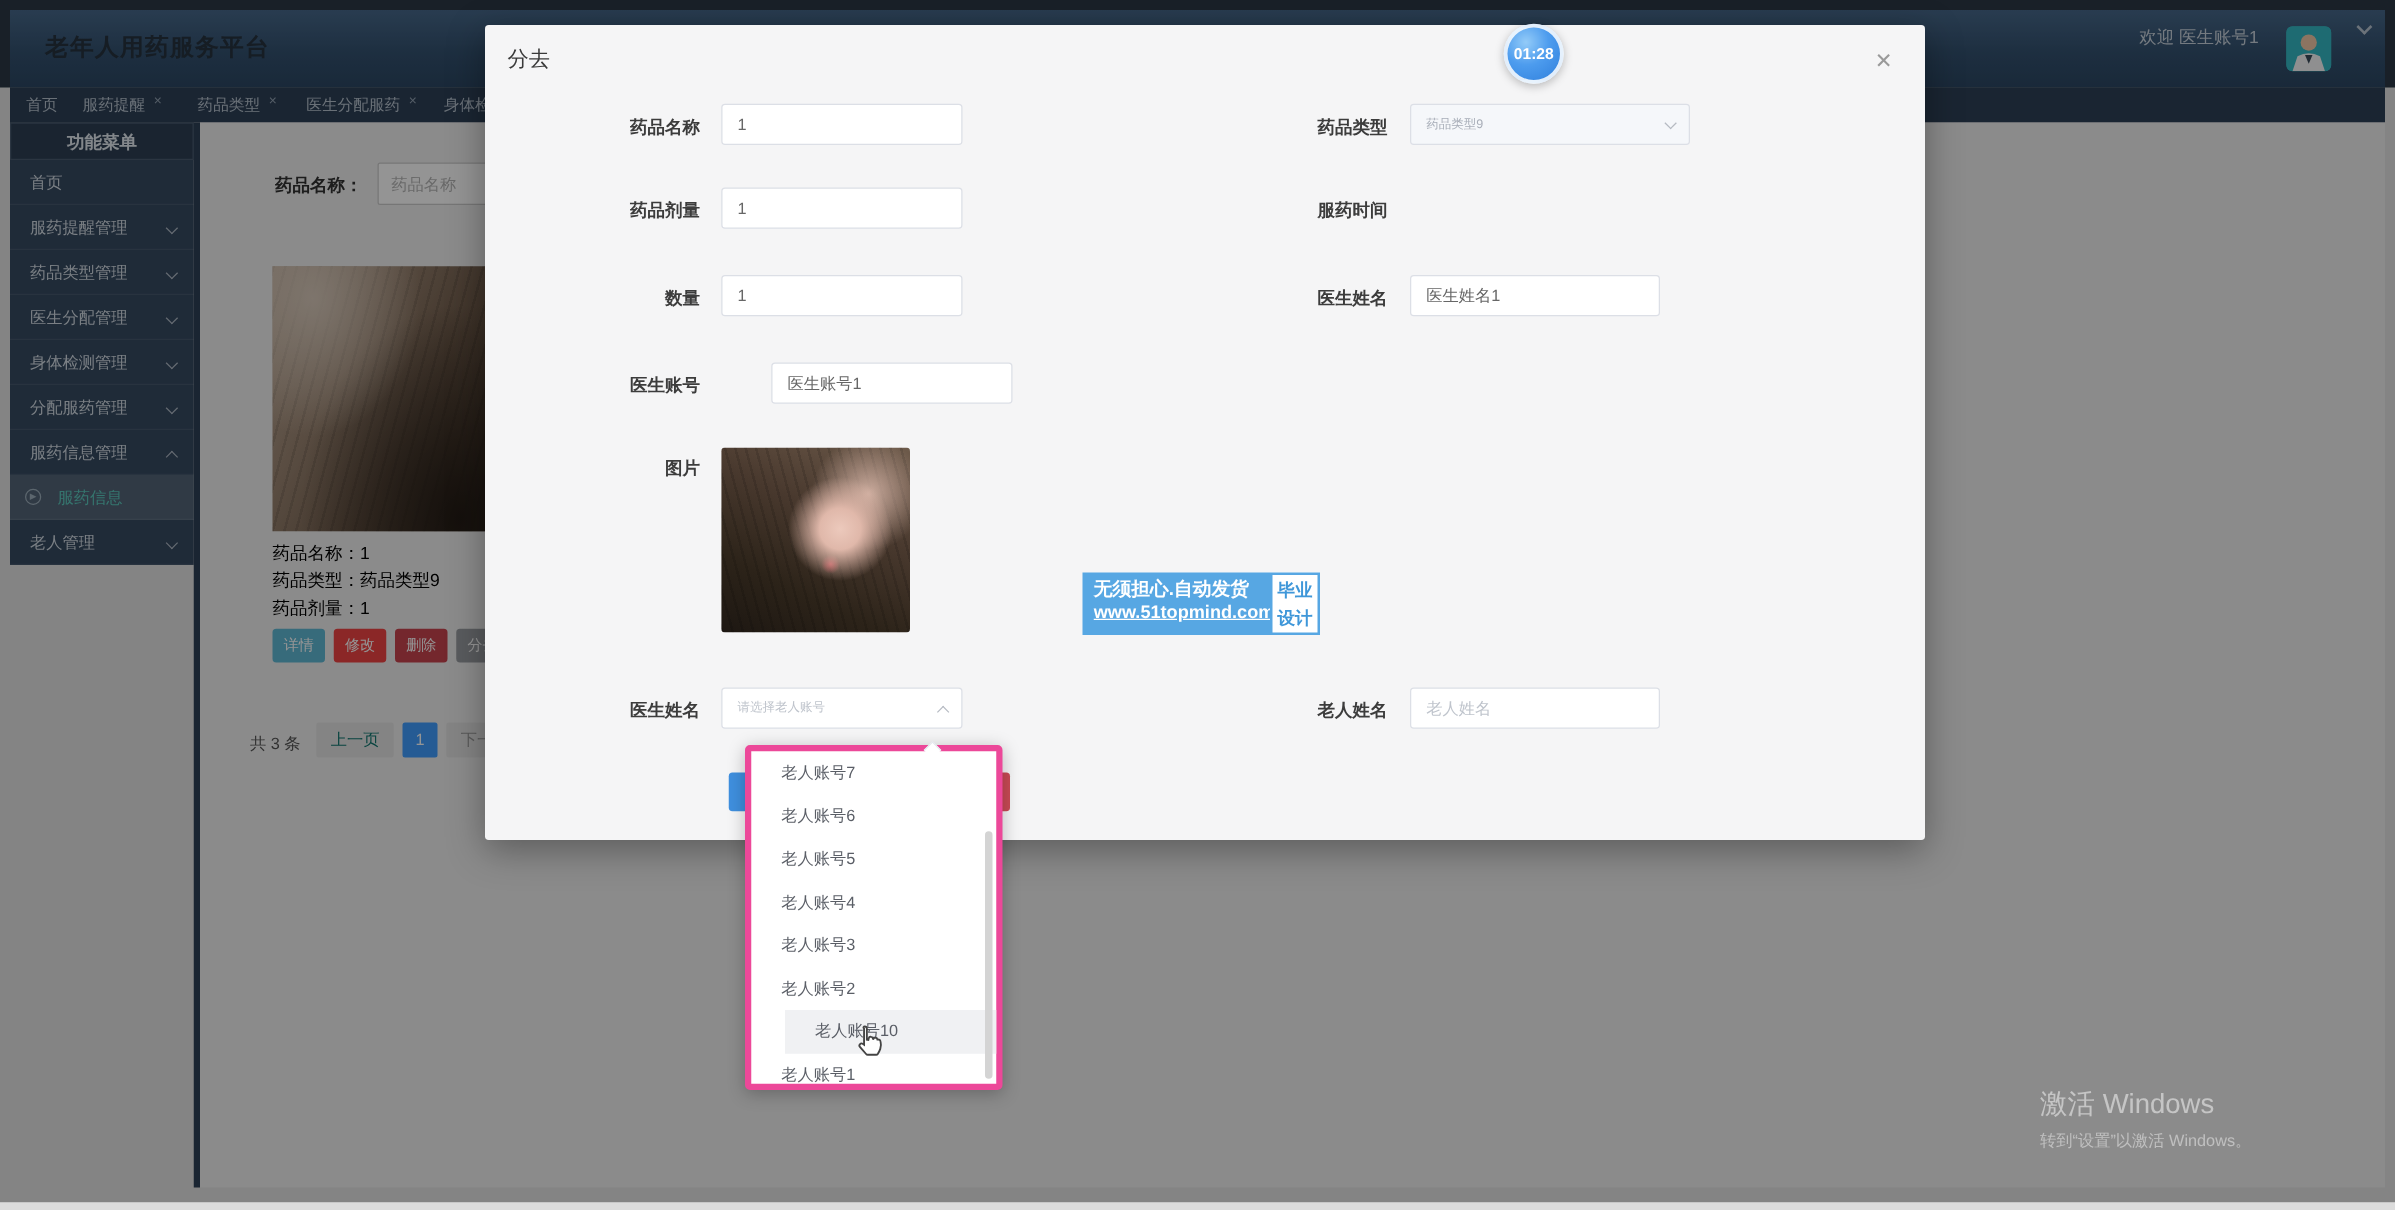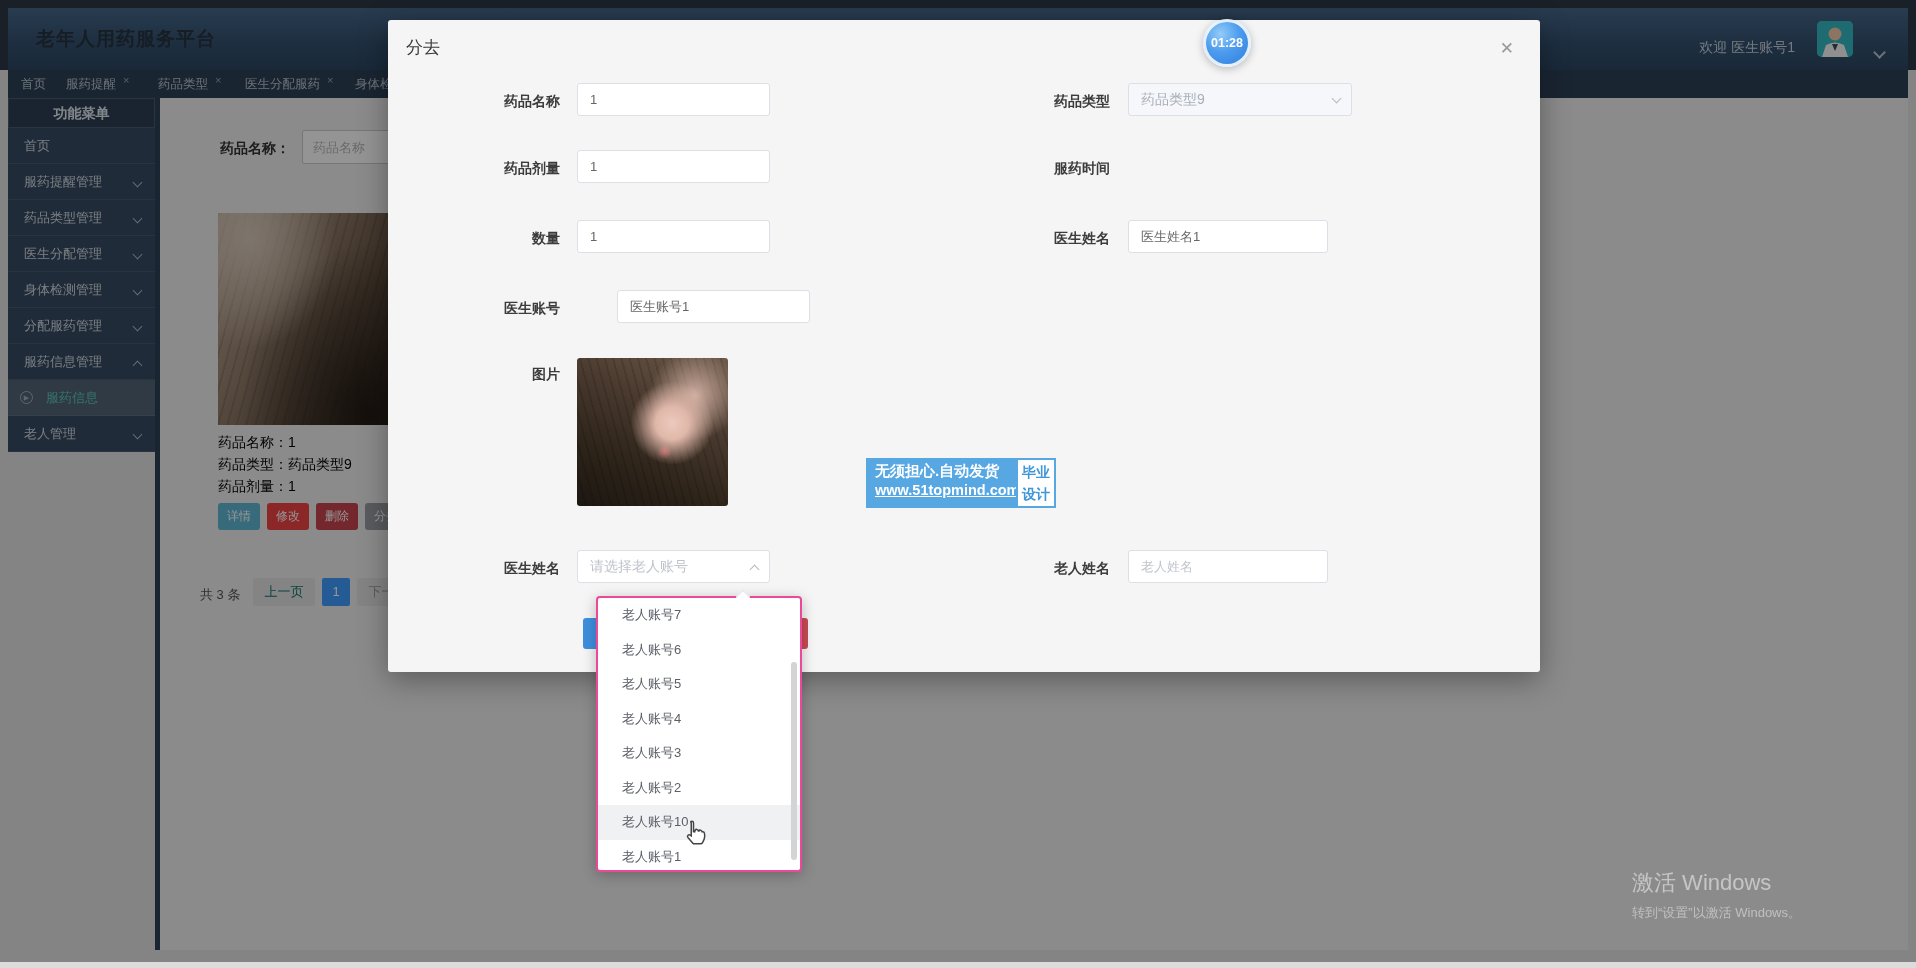--- a/index.html
+++ b/index.html
@@ -4,21 +4,21 @@
 <style>
   * { margin:0; padding:0; box-sizing:border-box; }
   body { font-family:"Liberation Sans", sans-serif; background:#555; }
   .stage { position:relative; width:1916px; height:968px; background:#e3e3e3; overflow:hidden; }
 
   
   .topframe { position:absolute; left:0; top:0; width:1916px; height:70px; background:#2b3845; }
   .header { position:absolute; left:8px; top:8px; width:1900px; height:62px;
             background:linear-gradient(180deg,#47688a 0%,#33516f 55%,#2c4763 100%); }
   .page-title { position:absolute; left:28px; top:0; line-height:62px; font-size:19px; font-weight:bold; color:#26323e; letter-spacing:1px; }
-  .header-right { position:absolute; right:24px; top:13px; display:flex; align-items:flex-end; gap:22px; }
+  .header-right { position:absolute; right:12px; top:13px; display:flex; align-items:flex-start; gap:22px; }
   .welcome { color:#c9d3dd; font-size:14px; }
   .avatar { width:36px; height:36px; border-radius:5px; overflow:hidden; background:#39c2c9; position:relative; }
   .avatar svg { display:block; }
   .hdr-chev { width:9px; height:9px; border-right:2px solid #b9c5d1; border-bottom:2px solid #b9c5d1; transform:rotate(45deg); margin-top:-4px; }
 
   .tabbar { position:absolute; left:8px; top:70px; width:1900px; height:28px; background:#2e4057; }
   .tab { position:absolute; top:0; height:28px; line-height:28px; font-size:12.5px; color:#b6c2ce; white-space:nowrap; cursor:default; }
   .tab .x { font-size:11px; color:#93a3b3; margin-left:7px; position:relative; top:-4px; }
 
   .side-divider { position:absolute; left:155px; top:98px; width:5px; height:852px; background:#2e4156; }
@@ -67,21 +67,21 @@
   
   .modal { position:absolute; left:388px; top:20px; width:1152px; height:652px; background:#f5f5f6; border-radius:3px;
            box-shadow:0 8px 30px rgba(0,0,0,.35); z-index:20; }
   .modal-title { position:absolute; left:18px; top:16px; font-size:17px; color:#3a3a3a; }
   .modal-close { position:absolute; right:26px; top:20px; font-size:17px; color:#9a9a9a; cursor:pointer; line-height:1; }
   .f-label { position:absolute; font-size:14px; font-weight:bold; color:#3c3c3c; text-align:right; }
   .f-input { position:absolute; height:33px; background:#fff; border:1px solid #dcdfe6; border-radius:3px;
              padding:0 12px; font-size:13px; color:#666; font-family:"Liberation Sans", sans-serif; }
   .f-input::placeholder { color:#bfc4cc; }
   .f-select { position:absolute; height:33px; background:#fff; border:1px solid #dcdfe6; border-radius:3px;
-              font-size:14px; line-height:31px; padding:0 33px 0 12px; color:#666; cursor:pointer; }
+              font-size:10px; line-height:31px; padding:0 33px 0 12px; color:#666; cursor:pointer; }
   .f-select .ph { color:#bfc4cc; }
   .f-select.disabled { background:#f5f7fa; }
   .f-select.disabled .ph { color:#a8aeb8; }
   .sel-chev { position:absolute; right:11px; width:7px; height:7px; border-right:1.5px solid #b5bac2; border-bottom:1.5px solid #b5bac2; }
   .time-box { position:absolute; height:33px; background:#fff; border:1px solid #dcdfe6; border-radius:3px;
               font-size:13px; line-height:31px; color:#999; text-align:center; }
   .clock-ic { position:absolute; left:10px; top:8px; }
   .modal-photo { position:absolute; left:189px; top:338px; width:151px; height:148px; border-radius:3px;
      background:
        radial-gradient(circle at 63% 44%, #ecc9bc 0%, #e0b8aa 13%, rgba(224,184,170,0) 33%),
@@ -93,26 +93,26 @@
   .ad-left { width:150px; height:50px; background:#57a7e3; color:#fff; padding:4px 8px 0 9px; }
   .ad-l1 { font-size:15px; font-weight:bold; white-space:nowrap; }
   .ad-l2 { font-size:14.5px; font-weight:bold; text-decoration:underline; white-space:nowrap; margin-top:1px; }
   .ad-right { width:38px; height:50px; background:#fff; border:2px solid #57a7e3; color:#3f97d9; font-size:14px;
               font-weight:bold; text-align:center; line-height:22px; padding-top:1px; }
   .foot-btn { position:absolute; top:598px; height:31px; border-radius:3px; border:none; cursor:pointer; }
   .fb-blue { left:195px; width:118px; background:#3f8fde; }
   .fb-red  { left:302px; width:118px; background:#c94a55; }
 
   
-  .dropdown { position:absolute; left:596px; top:596px; width:206px; height:276px; background:#fff; border:2px solid #ec4899;
+  .dropdown { position:absolute; left:596px; top:596px; width:206px; height:276px; background:#fff; border:5px solid #ec4899;
               border-radius:4px; box-shadow:0 3px 14px rgba(0,0,0,.25); z-index:30; }
   .dd-notch { position:absolute; left:140px; top:-6px; width:10px; height:10px; background:#fff; transform:rotate(45deg);
               border-left:1px solid #e4e7ed; border-top:1px solid #e4e7ed; }
   .dd-item { height:34.5px; line-height:34.5px; padding-left:24px; font-size:13px; color:#5a5e66; cursor:pointer; }
-  .dd-item.hl { background:#f0f1f3; }
+  .dd-item.hl { background:#f0f1f3;margin-left:27px; }
   .dd-scroll { position:absolute; right:3px; top:64px; width:6px; height:198px; background:#d4d4d4; border-radius:3px; cursor:pointer; }
 
   .cursor { position:absolute; left:682px; top:818px; z-index:40; }
 
   .timer { position:absolute; left:1203px; top:19px; width:48px; height:48px; border-radius:50%; z-index:50;
            background:radial-gradient(circle at 35% 28%, #93cbf8 0%, #4d9cee 45%, #2f7fdc 100%);
            border:3px solid rgba(255,255,255,.85); box-shadow:0 2px 8px rgba(0,0,0,.25);
            color:#fff; font-size:12.5px; font-weight:bold; text-align:center; line-height:42px; }
 
   .winmark { position:absolute; left:1632px; top:868px; z-index:15; color:rgba(255,255,255,.5); }

